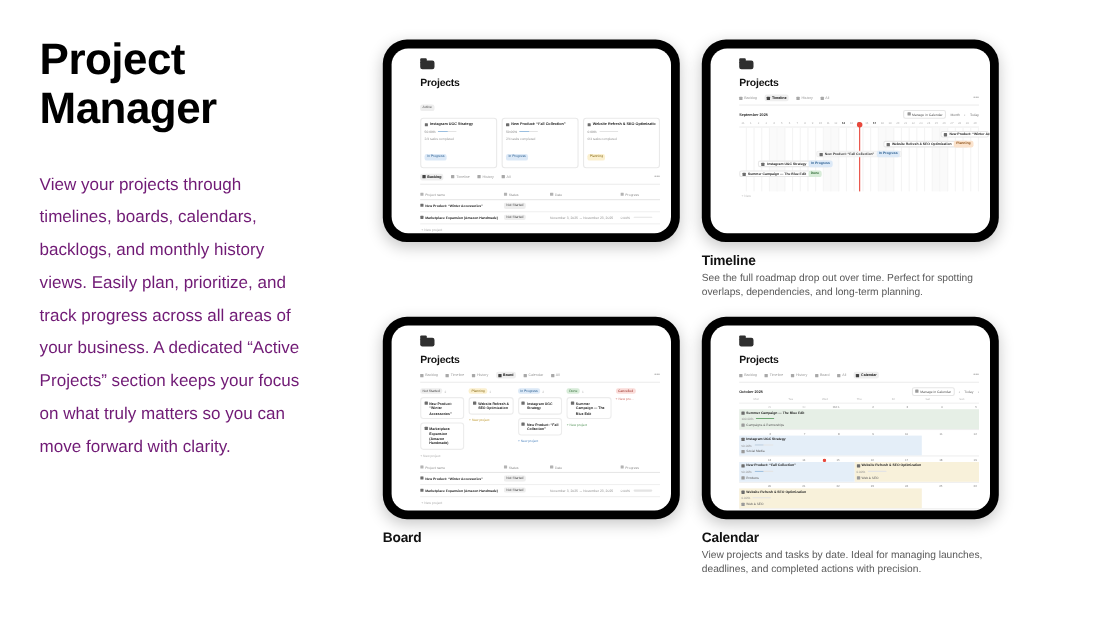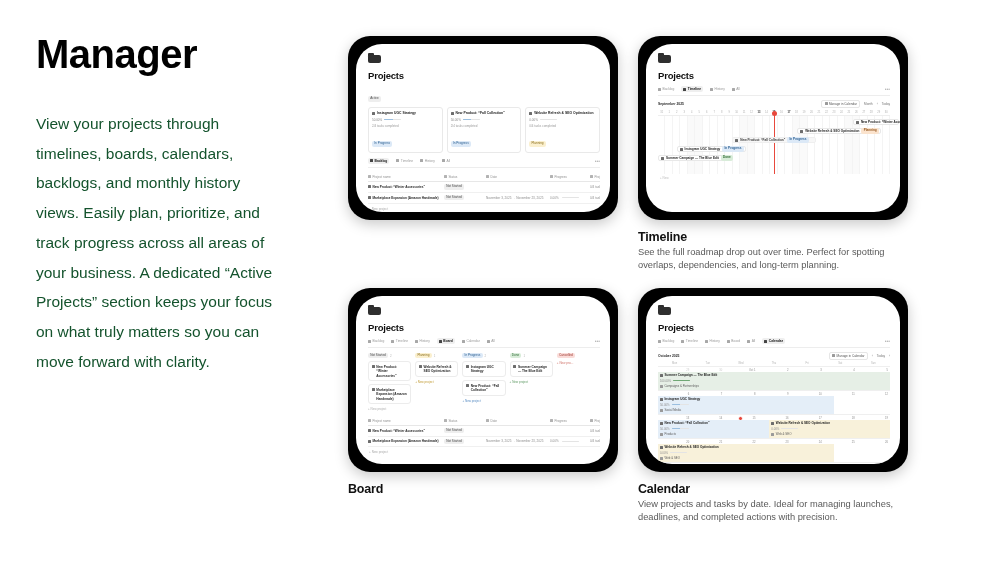--- a/index.html
+++ b/index.html
@@ -23,45 +23,45 @@
     font-weight:bold;
     line-height:1.12;
     letter-spacing:-0.5px;
     color:#000;
   }
   .headline span { display:block; }
   .blurb {
     margin-top:32px;
     font-size:15.5px;
     line-height:1.92;
-    color:#14532d;
+    color:#701a75;
     font-weight:400;
   }
 
   
   .tablet-wrap { position:absolute; }
   .t1 { left:348px; top:36px; }
   .t2 { left:638px; top:36px; }
   .t3 { left:348px; top:288px; }
   .t4 { left:638px; top:288px; }
 
   .bezel {
     width:270px; height:184px;
     background:#000;
     border-radius:22px;
     padding:8px;
     box-shadow:0 4px 14px rgba(0,0,0,.22);
   }
   .screen {
     width:100%; height:100%;
     background:#fff;
-    border-radius:26px;
+    border-radius:15px;
     overflow:hidden;
     position:relative;
-    padding:9px 10px 0 12px;
+    padding:9px 10px 0 26px;
   }
 
   .cap { width:272px; margin-top:10px; }
   .cap-title { font-size:12.5px; font-weight:bold; color:#111; letter-spacing:-0.2px; }
   .cap-sub { font-size:9.3px; line-height:1.42; color:#5a5a5a; margin-top:2px; }
 
   
   .folder-ico { width:13px; height:10px; margin-bottom:7px; position:relative; }
   .folder-ico i {
     position:absolute; left:0; right:0; bottom:0; height:8px;
@@ -224,20 +224,21 @@
     background:#e8483c; border:1px solid #fff;
   }
   .cal-split { display:flex; }
   .cal-split > div { flex:1 1 0; min-width:0; }
 </style>
 </head>
 <body>
 
 <div class="left-col">
   <h1 class="headline">
+    <span>Project</span>
     <span>Manager</span>
   </h1>
   <p class="blurb">View your projects through timelines, boards, calendars, backlogs, and monthly history views. Easily plan, prioritize, and track progress across all areas of your business. A dedicated “Active Projects” section keeps your focus on what truly matters so you can move forward with clarity.</p>
 </div>
 
 <div class="tablet-wrap t1">
   <div class="bezel">
     <div class="screen">
 
       <div class="folder-ico">

